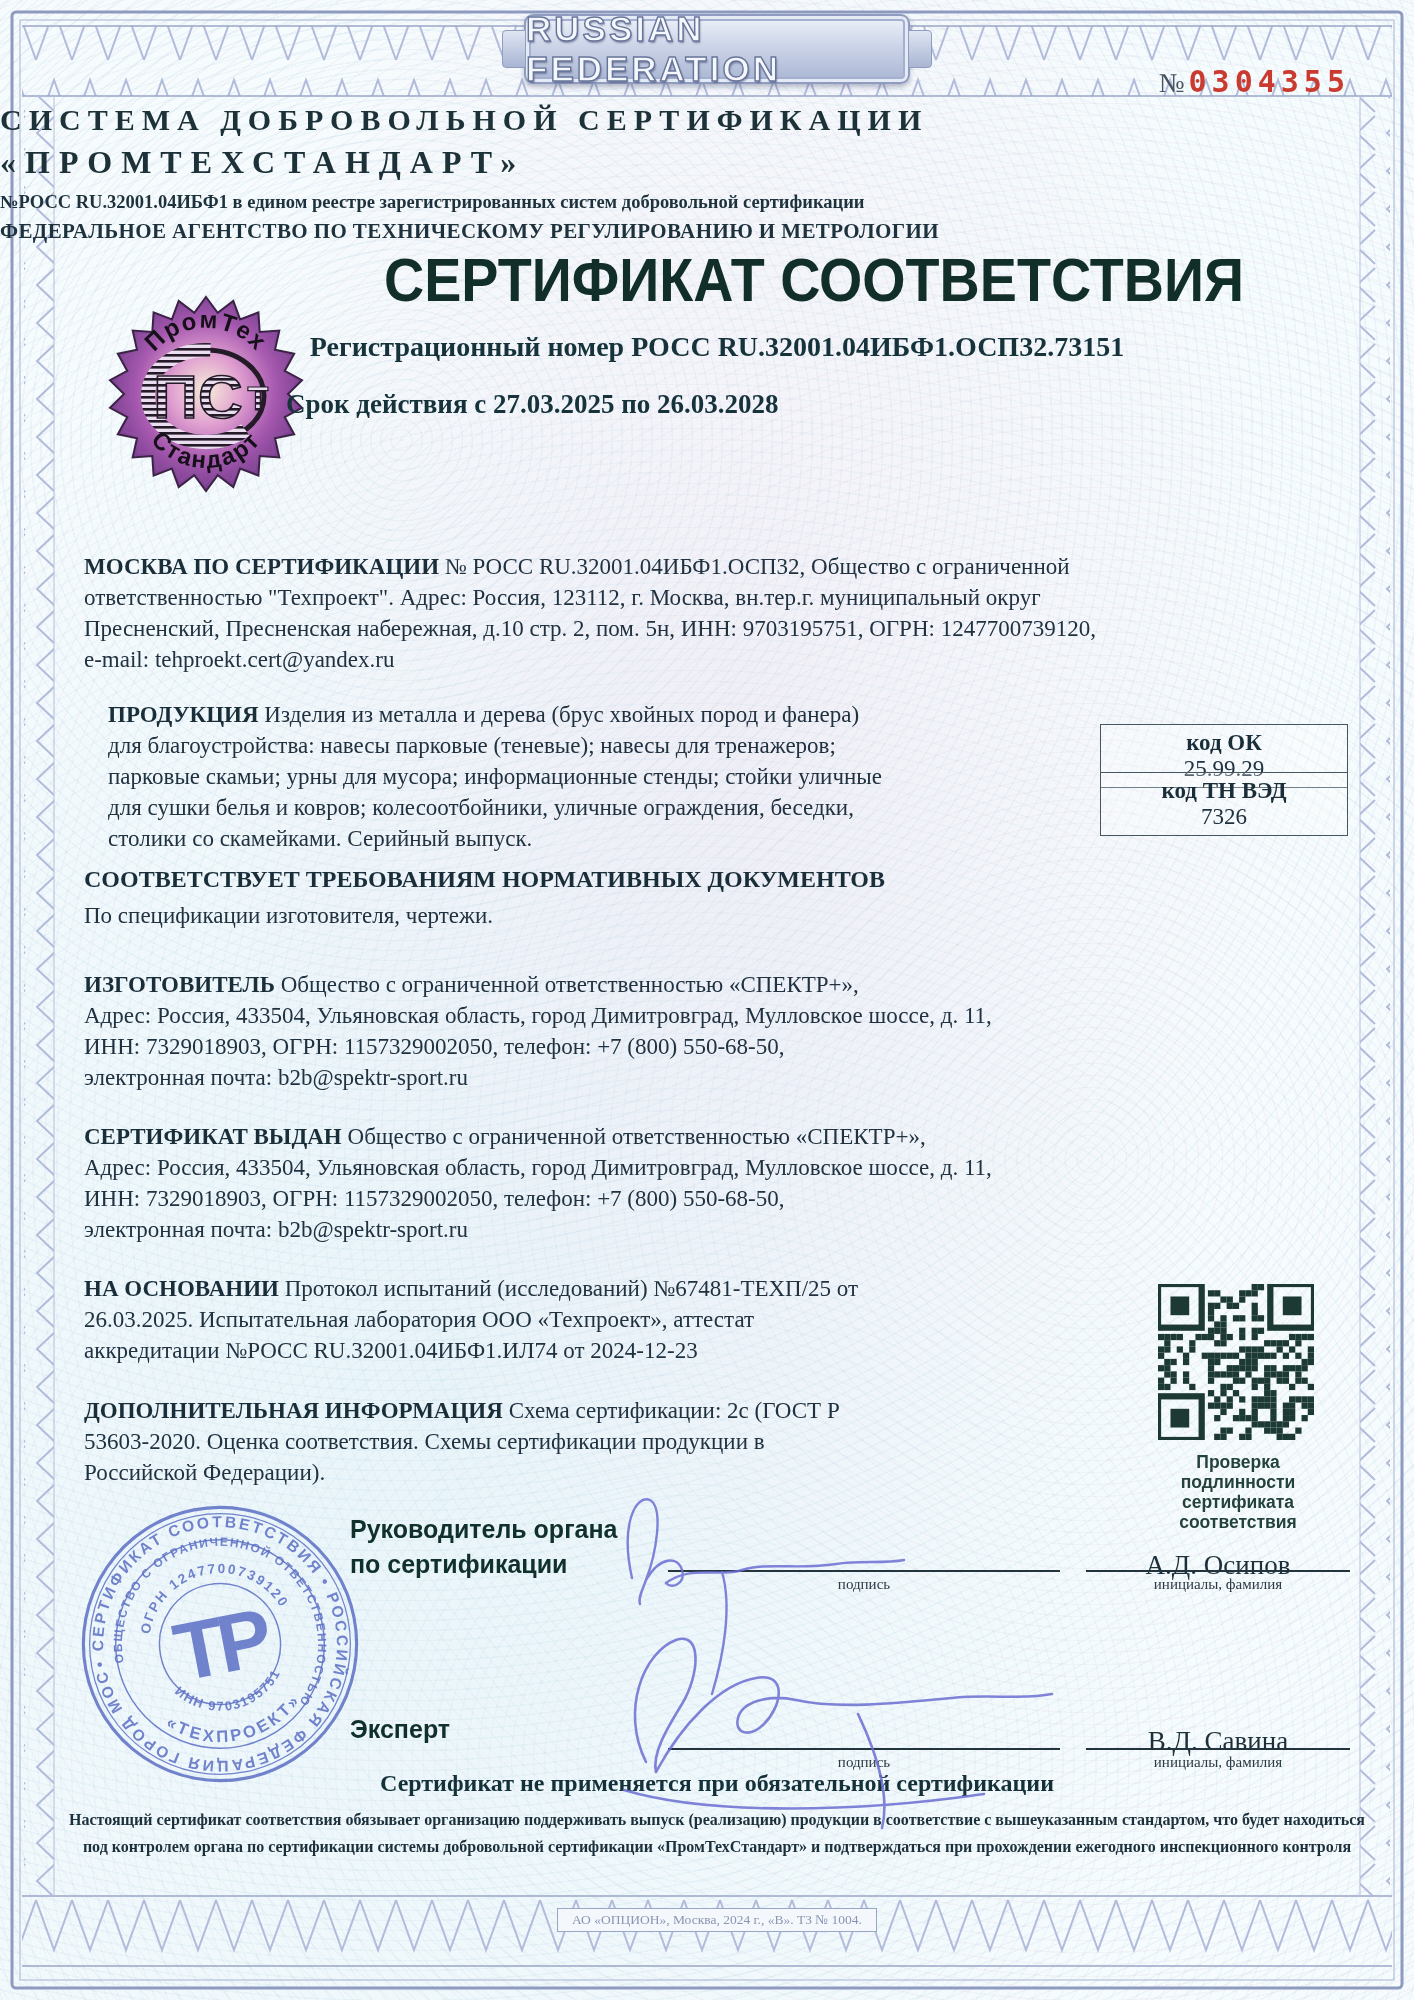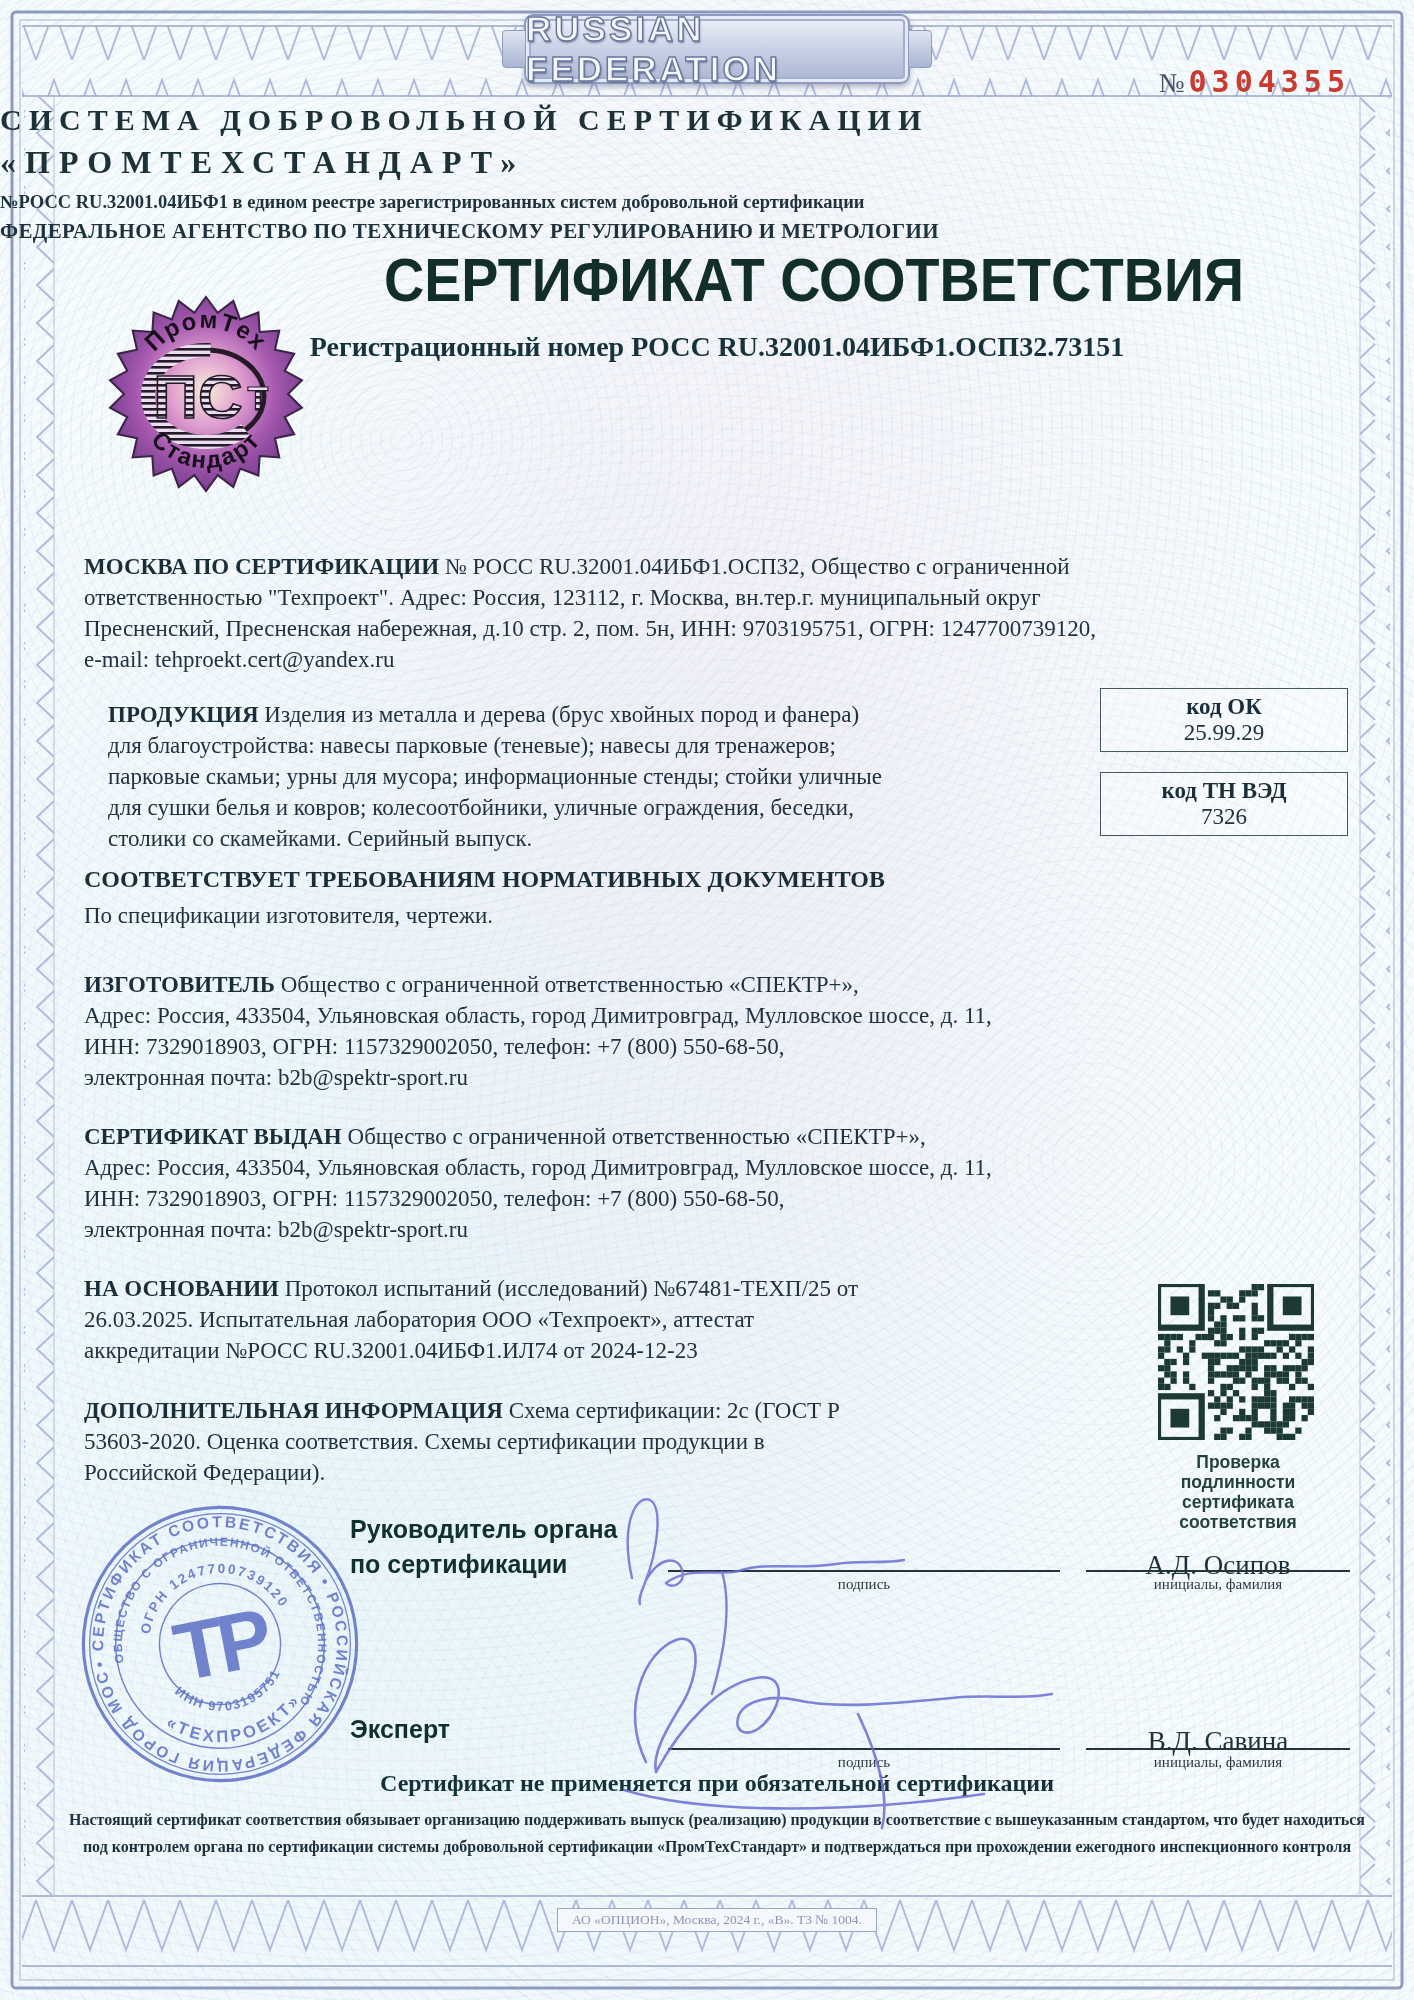--- a/index.html
+++ b/index.html
@@ -162,33 +162,34 @@
     <ellipse cx="100" cy="120" rx="58" ry="46" fill="none" stroke="url(#stripes)" stroke-width="14" stroke-dasharray="210 80" stroke-dashoffset="-40"></ellipse>
     <text x="92" y="142" font-family="Liberation Sans, sans-serif" font-size="62" font-weight="800" fill="url(#stripes)" stroke="#241a28" stroke-width="1.6" text-anchor="middle">ПС</text>
     <text x="152" y="134" font-family="Liberation Sans, sans-serif" font-size="34" font-weight="800" fill="url(#stripes)" stroke="#241a28" stroke-width="1.2" text-anchor="middle">Т</text>
     <text font-family="Liberation Sans, sans-serif" font-size="24" font-weight="700" fill="#16101a" letter-spacing="2">
       <textPath href="#arcBot" startOffset="50%" text-anchor="middle">Стандарт</textPath>
     </text>
   </svg>
 
   <div class="abs doc-title"><span>СЕРТИФИКАТ СООТВЕТСТВИЯ</span></div>
   <div class="abs reg-line">Регистрационный номер РОСС RU.32001.04ИБФ1.ОСП32.73151</div>
+  <div class="abs valid-line">Срок действия с 27.03.2025 по 26.03.2028</div>
 
   <p class="para" style="left:84px;top:528px;width:1280px;"><b>МОСКВА ПО СЕРТИФИКАЦИИ</b><span> № РОСС RU.32001.04ИБФ1.ОСП32, Общество с ограниченной
 ответственностью "Техпроект". Адрес: Россия, 123112, г. Москва, вн.тер.г. муниципальный округ
 Пресненский, Пресненская набережная, д.10 стр. 2, пом. 5н, ИНН: 9703195751, ОГРН: 1247700739120,
 e-mail: tehproekt.cert@yandex.ru</span></p>
 
   <p class="para" style="left:84px;top:676px;width:1010px;margin-left:24px;"><b>ПРОДУКЦИЯ</b><span> Изделия из металла и дерева (брус хвойных пород и фанера)
 для благоустройства: навесы парковые (теневые); навесы для тренажеров;
 парковые скамьи; урны для мусора; информационные стенды; стойки уличные
 для сушки белья и ковров; колесоотбойники, уличные ограждения, беседки,
 столики со скамейками.   Серийный выпуск.</span></p>
 
-  <div class="code-box" style="top:688px;">
+  <div class="code-box" style="top:724px;">
     <div class="cb-label">код  ОК</div>
     <div class="cb-value">25.99.29</div>
   </div>
   <div class="code-box" style="top:772px;">
     <div class="cb-label">код ТН ВЭД</div>
     <div class="cb-value">7326</div>
   </div>
 
   <div class="lbl" style="left:84px;top:866px;">СООТВЕТСТВУЕТ ТРЕБОВАНИЯМ НОРМАТИВНЫХ ДОКУМЕНТОВ</div>
   <div class="para" style="left:84px;top:900px;width:1260px;">По спецификации изготовителя, чертежи.</div>

